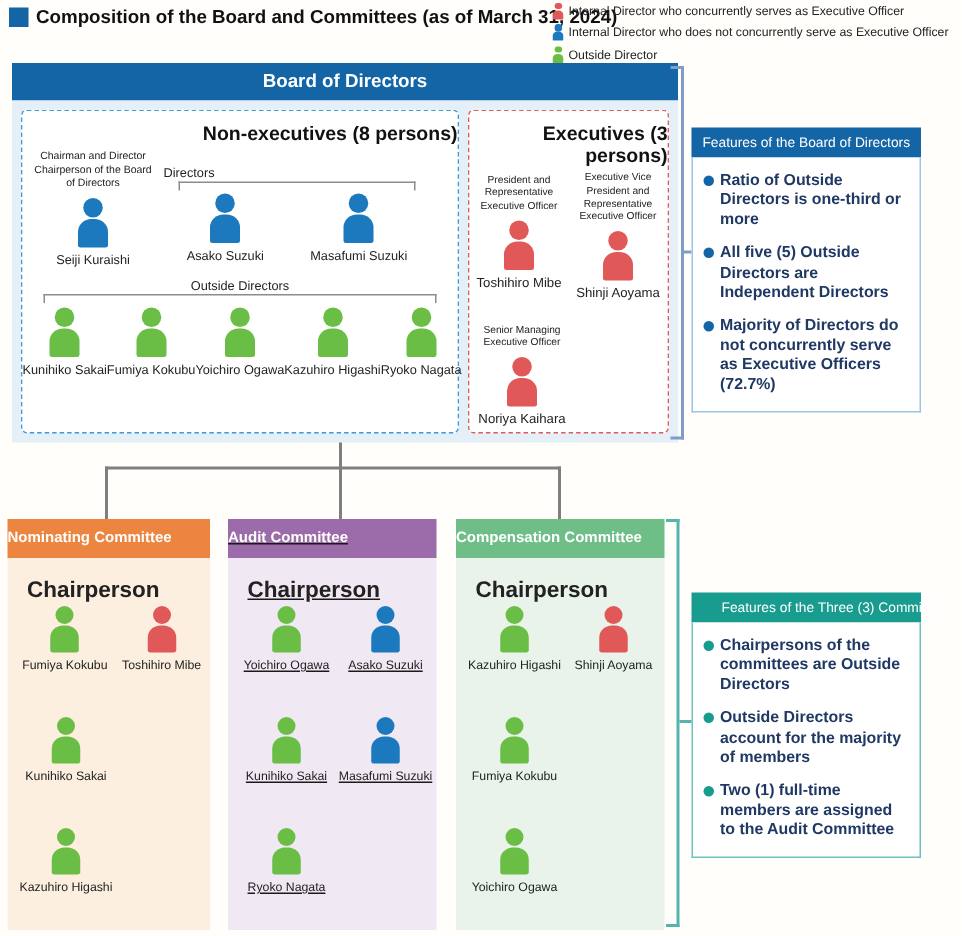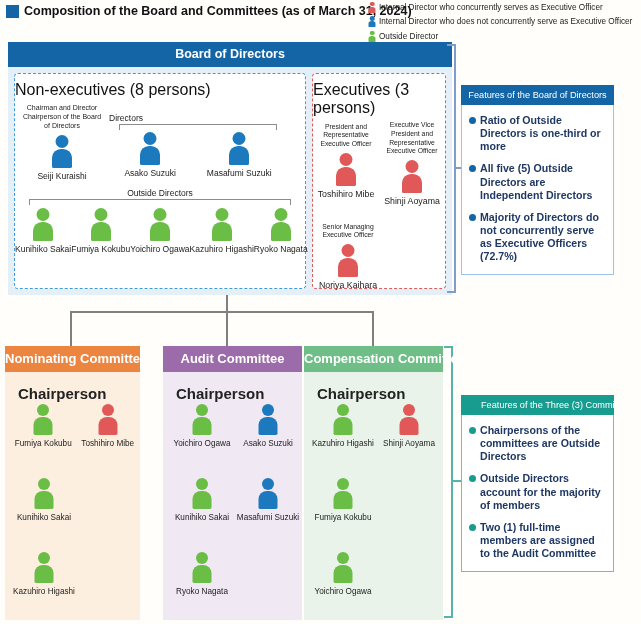--- a/index.html
+++ b/index.html
@@ -29,21 +29,21 @@
   .legend-row { display:flex; align-items:center; gap:3px; height:10.5px; }
   .legend-row .lbl { font-size:8.2px; color:#222; white-space:nowrap; }
 
   
   .board { position:absolute; left:8px; top:42px; width:444px; height:253px; }
   .board-header { height:25px; background:#1365A6; color:#fff; font-weight:bold; font-size:12.5px; text-align:center; line-height:25px; }
   .board-body { position:relative; height:228px; background:#E4EFF8; }
   .dash-box { position:absolute; top:6px; height:216px; background:#fff; border-radius:4px; }
   .ne-box { left:6px; width:292px; border:1.5px dashed #3D9BD5; }
   .ex-box { left:304px; width:134px; border:1.5px dashed #E05C5C; }
-  .box-title { text-align:left; font-weight:normal; font-size:16px; margin-top:7px; color:#111; }
+  .box-title { text-align:right; font-weight:bold; font-size:13px; margin-top:7px; color:#111; }
 
   .ne-row1 { display:flex; margin-top:4px; }
   .chair-cell { width:94px; display:flex; flex-direction:column; align-items:center; }
   .role3 { font-size:7px; line-height:1.3; text-align:center; color:#222; width:84px; min-height:27px; display:flex; align-items:flex-end; justify-content:center; }
   .dir-cell { flex:1; display:flex; flex-direction:column; }
   .dir-label { font-size:8.5px; text-align:left; color:#222; margin-top:10px; }
   .grp-bracket { height:6px; border:1px solid #8c8c8c; border-bottom:none; margin:1px 28px 0 10px; }
   .dir-persons { display:flex; justify-content:space-around; padding-right:18px; margin-top:2px; }
   .pcell { display:flex; flex-direction:column; align-items:center; }
   .pcell .nm { font-size:8.5px; color:#222; margin-top:3px; white-space:nowrap; }
@@ -64,21 +64,21 @@
 
   
   .gline { position:absolute; background:#7F7F7F; }
   .bracket { position:absolute; border:2px solid #7E9DC8; border-left:none; }
   .bracket.teal { border-color:#56B4AC; }
   .hconn { position:absolute; height:2px; background:#7E9DC8; }
   .hconn.teal { background:#56B4AC; }
 
   
   .committee { position:absolute; top:346px; height:274px; }
-  .c-header { height:26px; color:#fff; font-weight:bold; font-size:13px; text-align:center; line-height:26px; white-space:nowrap; }
+  .c-header { height:26px; color:#fff; font-weight:bold; font-size:10px; line-height:26px; white-space:nowrap; }
   .c-body { height:248px; padding-top:13px; }
   .chairperson { font-size:15px; font-weight:600; color:#222; margin-left:13px; }
   .c-row { display:flex; padding-left:6px; margin-top:2px; }
   .c-row + .c-row { margin-top:30px; }
   .c-cell { width:66px; display:flex; flex-direction:column; align-items:center; }
   .c-cell .nm { font-size:8.2px; color:#222; margin-top:4px; white-space:nowrap; }
 
   
   .feat { position:absolute; left:461px; width:153px; }
   .feat-header { color:#fff; font-size:9.2px; text-align:center; padding:5px 1px; white-space:nowrap; }
@@ -233,21 +233,21 @@
             </div>
           </div>
           <div class="c-row">
             <div class="c-cell">
               <span class="person p-md" style="--c: #6ABD45;"></span>
               <span class="nm">Kazuhiro Higashi</span>
             </div>
           </div>
         </div>
       </div>
-      <div class="committee" style="left: 163px; width: 139px;">
+      <div class="committee" style="left: 152px; width: 139px; text-decoration: underline;">
         <div class="c-header" style="background: rgb(156, 107, 169);">Audit Committee</div>
         <div class="c-body" style="background: rgb(240, 232, 243);">
           <div class="chairperson">Chairperson</div>
           <div class="c-row">
             <div class="c-cell">
               <span class="person p-md" style="--c: #6ABD45;"></span>
               <span class="nm">Yoichiro Ogawa</span>
             </div>
             <div class="c-cell">
               <span class="person p-md" style="--c: #1D79BE;"></span>

